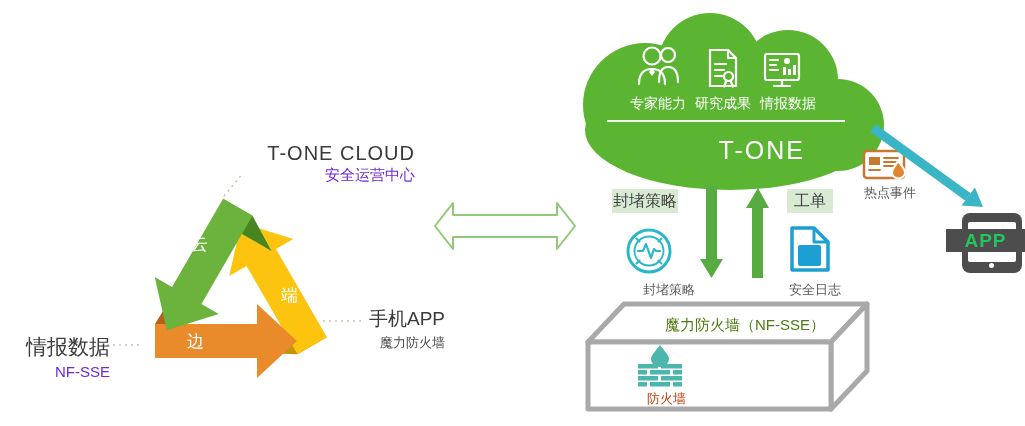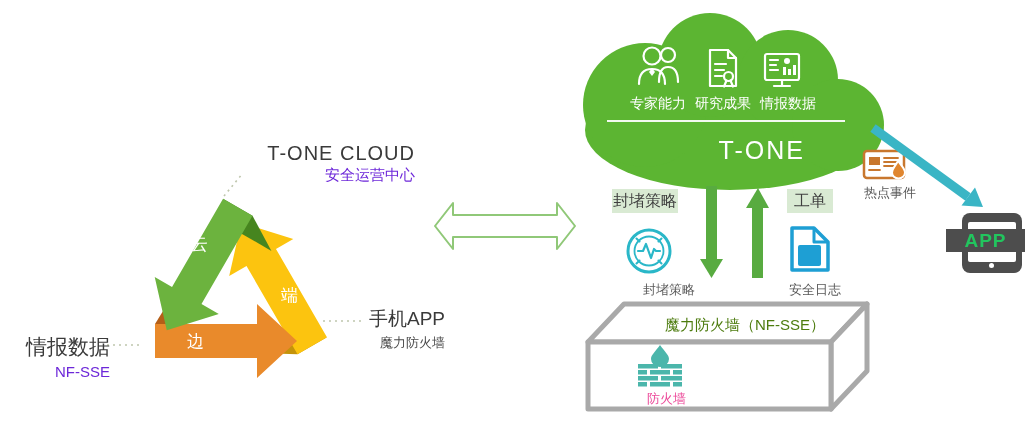--- a/index.html
+++ b/index.html
@@ -171,21 +171,21 @@
       <rect x="4" y="26" width="9" height="4.5"></rect>
         <rect x="16" y="26" width="20" height="4.5"></rect>
         <rect x="39" y="26" width="9" height="4.5"></rect>
       <rect x="4" y="32" width="20" height="4.5"></rect>
         <rect x="27" y="32" width="21" height="4.5"></rect>
       <rect x="4" y="38" width="9" height="4.5"></rect>
         <rect x="16" y="38" width="20" height="4.5"></rect>
         <rect x="39" y="38" width="9" height="4.5"></rect>
     </g>
   </svg>
-  <div class="abs ctr node-label" style="left:634px;top:390px;width:52px;color:#ec4899">防火墙</div>
+  <div class="abs ctr node-label" style="left:634px;top:390px;width:52px;color:#c2410c">防火墙</div>
 
   <svg class="abs" style="left:862px;top:148px" width="46" height="36" viewBox="0 0 46 36">
     <rect x="2" y="3" width="40" height="27" rx="3" fill="#ffffff" stroke="#c8772e" stroke-width="2.5"></rect>
     <rect x="7" y="9" width="11" height="8" fill="#c8772e"></rect>
     <g stroke="#c8772e" stroke-width="1.8" stroke-linecap="round">
       <path d="M22,10 h14 M22,14 h14 M22,18 h11 M7,22 h11"></path>
     </g>
     <path d="M36,13 C33,18.5 30,20.5 30,24.5 a6.5,6 0 0 0 13,0 C43,20.5 40,18.5 36,13 Z" fill="#e0862f" stroke="#ffffff" stroke-width="2"></path>
   </svg>
   <div class="abs ctr node-label" style="left:848px;top:184px;width:68px">热点事件</div>

